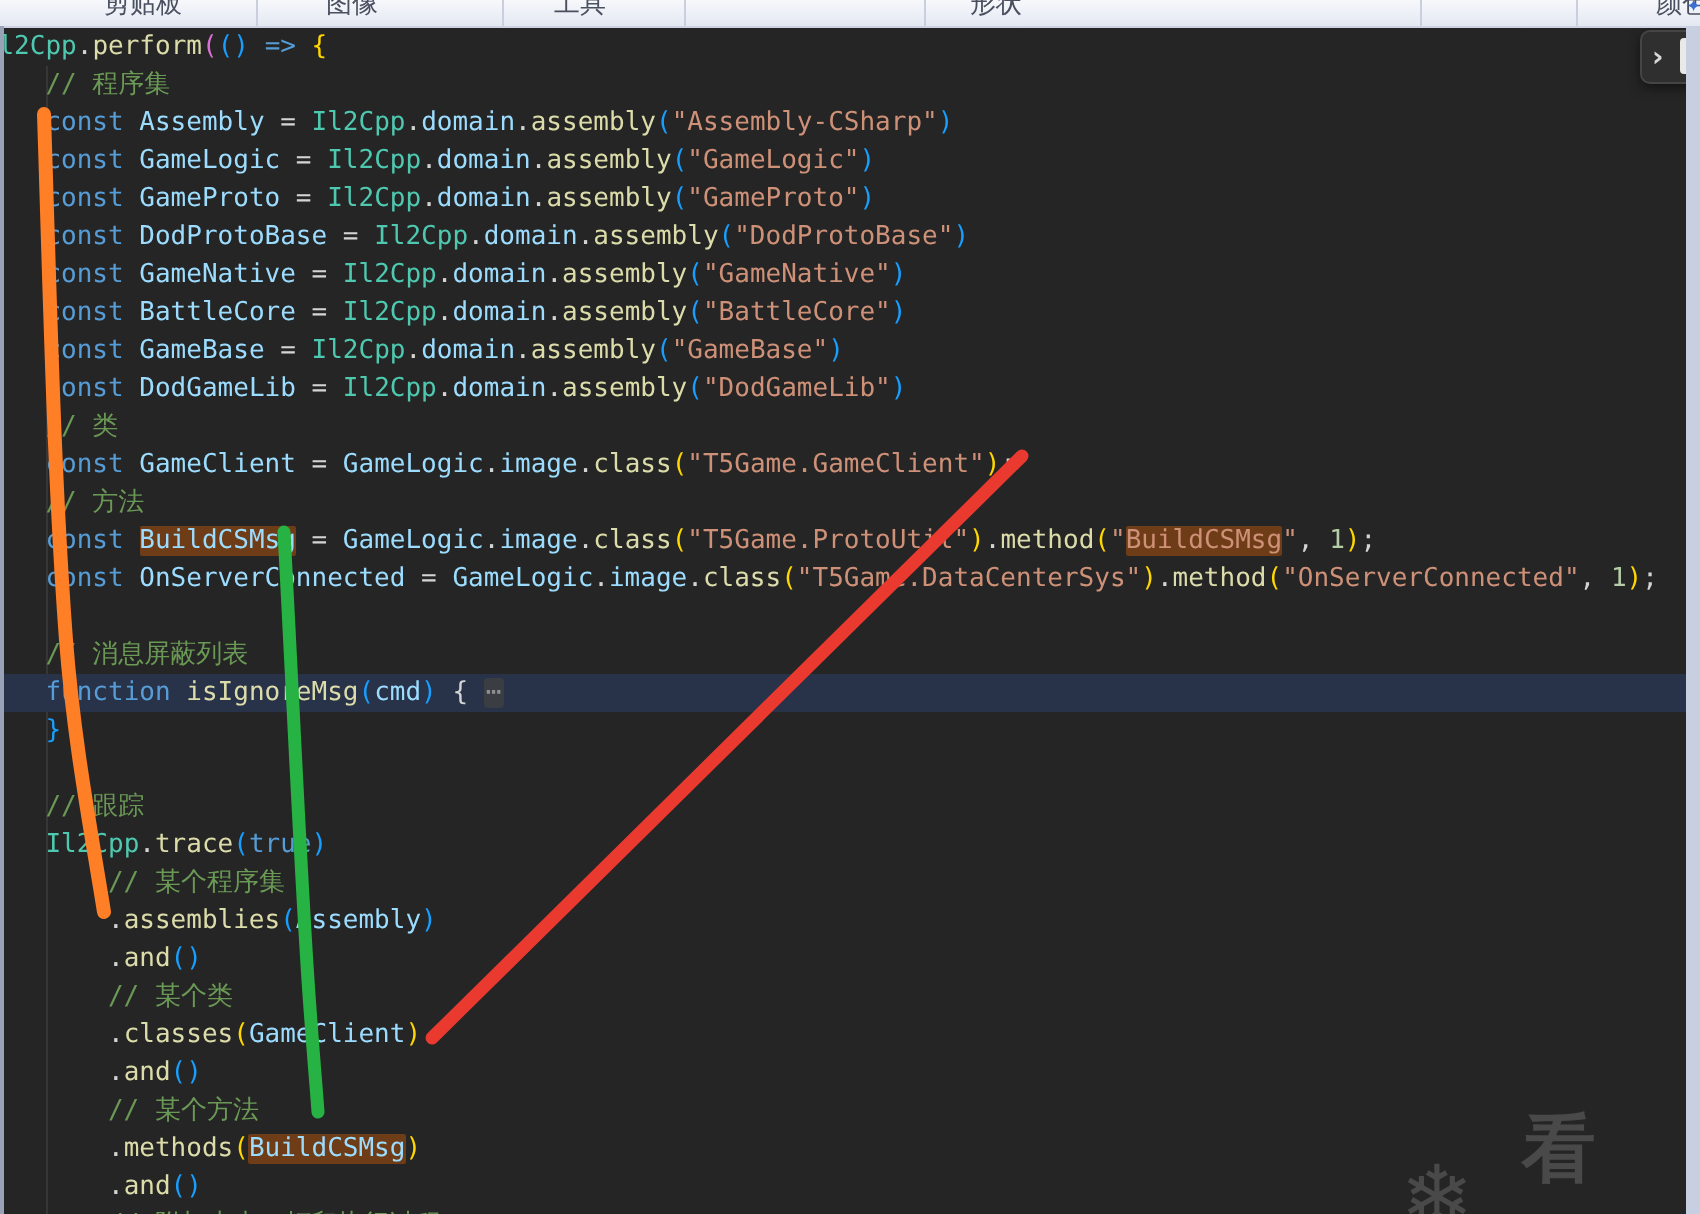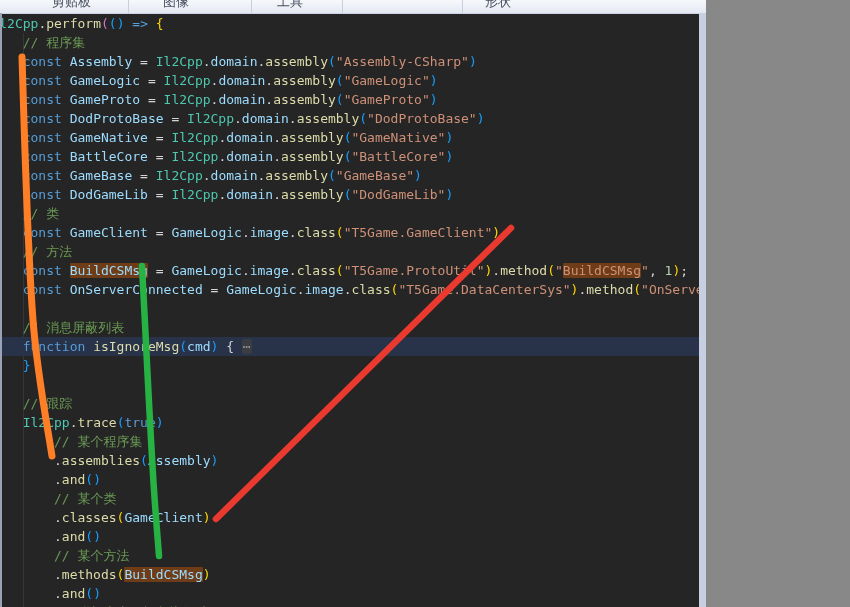--- a/index.html
+++ b/index.html
@@ -1,17 +1,17 @@
 <!DOCTYPE html>
 <html><head>
 <meta charset="utf-8">
 <style>
   html,body{margin:0;padding:0;background:#888;}
   .stage{
-    position:relative;width:706px;height:607px;overflow:hidden;
+    position:relative;width:850px;height:607px;overflow:hidden;
     background:#8b5cf6;font-family:"DejaVu Sans Mono",monospace;
   }
   
   .ribbon{
     position:absolute;left:0;top:0;width:850px;height:13px;overflow:hidden;
     background:linear-gradient(#f6f8fb,#e4e8f2);
     border-bottom:1px solid #cdd3e2;
     font-family:"Liberation Sans","DejaVu Sans",sans-serif;
   }
   .rb-label{position:absolute;top:-7px;font-size:13px;color:#4a5060;white-space:nowrap;}

